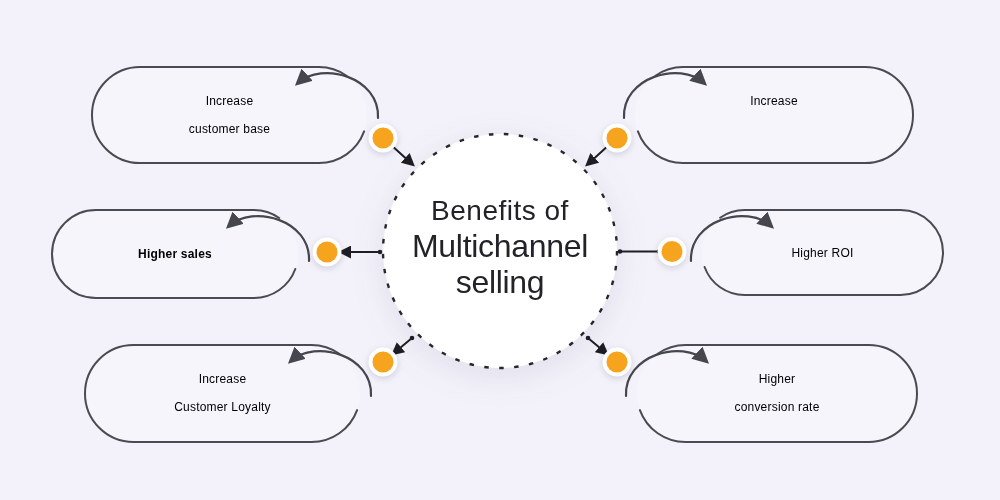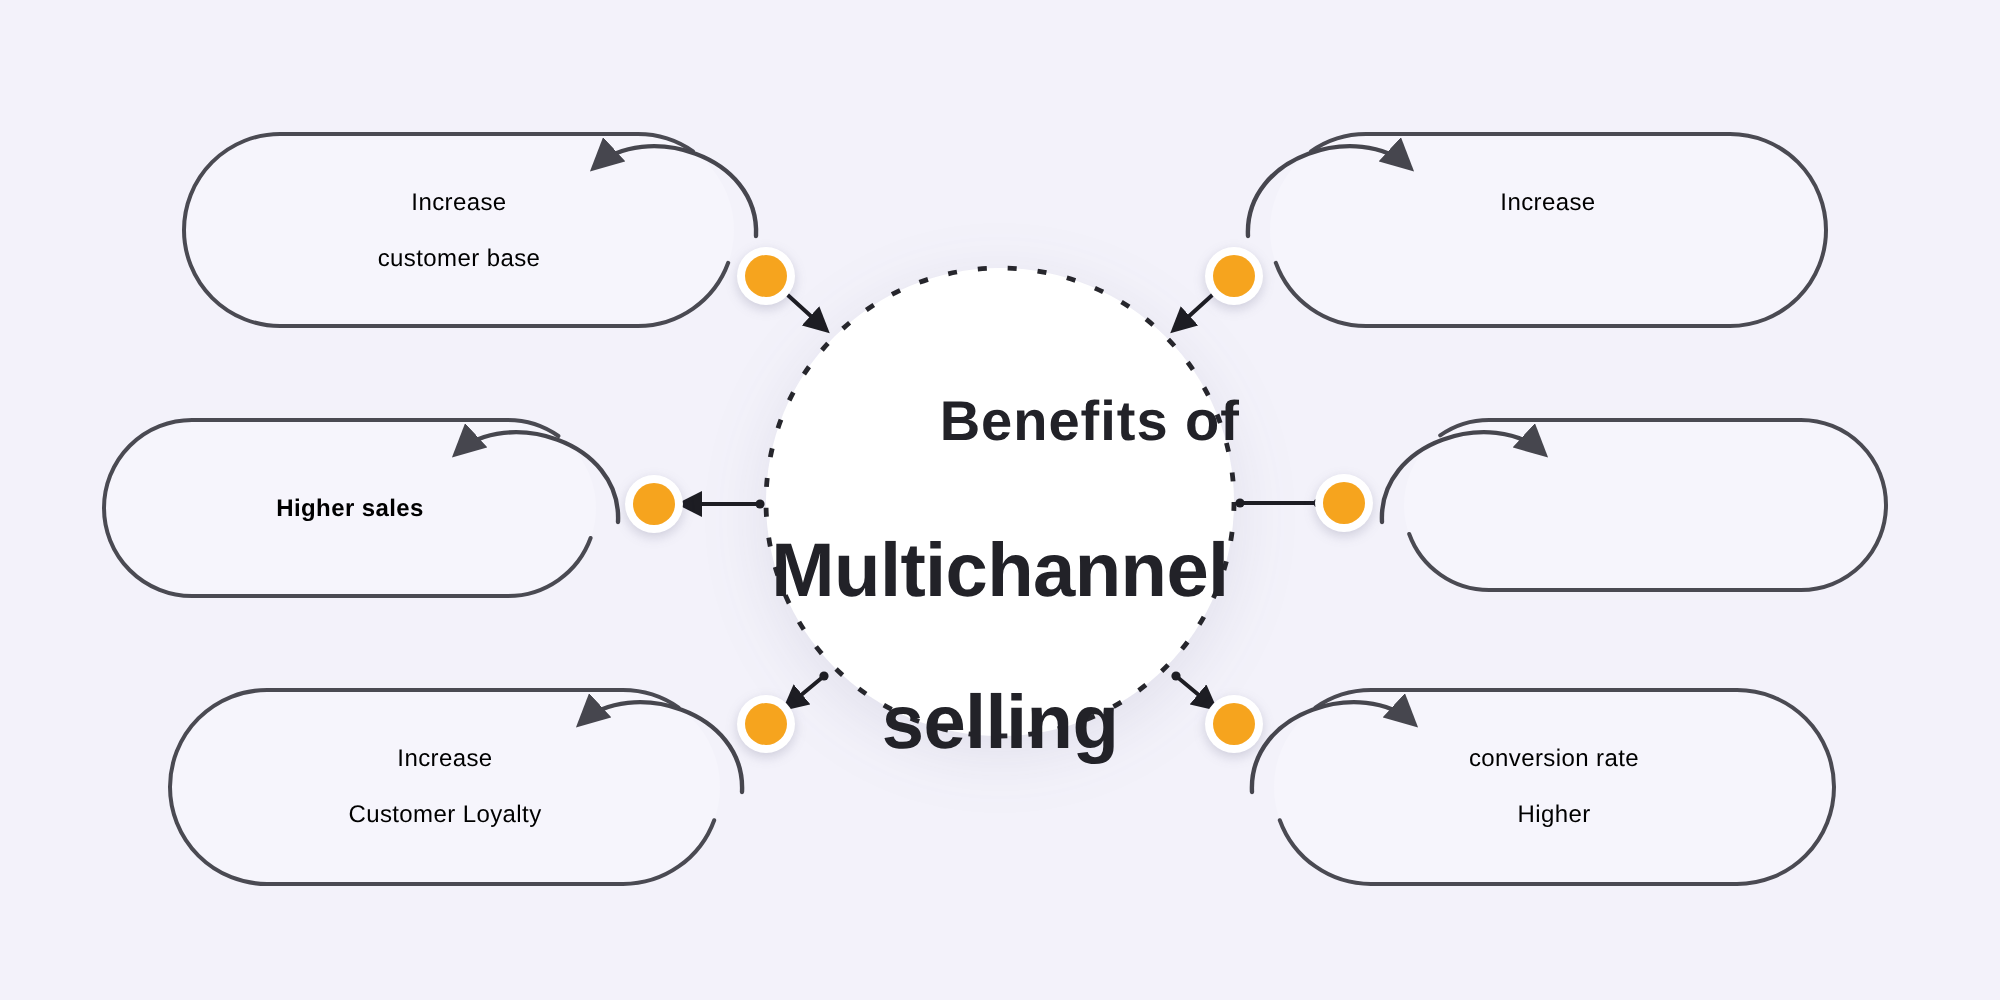--- a/index.html
+++ b/index.html
@@ -21,22 +21,22 @@
   .center-circle{fill:#FFFFFF;stroke:#26262C;stroke-width:2.4;stroke-dasharray:4.5 10.5;
     filter:drop-shadow(0 8px 16px rgba(70,70,110,.10));}
   .label{
     position:absolute;text-align:center;color:#000000;
     font-size:12px;line-height:28px;letter-spacing:.2px;
   }
   .center-text{
     position:absolute;left:380px;top:194px;width:240px;
     text-align:center;color:#222228;
   }
-  .ct1{font-size:28px;line-height:34px;font-weight:700;letter-spacing:.5px;text-align:right;}
-  .ct2{font-size:38px;line-height:36px;font-weight:700;letter-spacing:-.3px;margin-top:40px;}
+  .ct1{font-size:28px;line-height:34px;font-weight:400;letter-spacing:.5px;}
+  .ct2{font-size:32px;line-height:36px;font-weight:400;letter-spacing:-.3px;}
   
   .lb-tl{left:92px;top:87px;width:275px;}
   .lb-tr{left:635px;top:87px;width:278px;}
   .lb-ml{left:52px;top:240px;width:246px;font-weight:bold;}
   .lb-mr{left:702px;top:239px;width:241px;}
   .lb-bl{left:85px;top:365px;width:275px;}
   .lb-br{left:637px;top:365px;width:280px;}
 </style>
 </head>
 <body>
@@ -150,22 +150,25 @@
   <div class="label lb-tl">
     <div>Increase</div>
     <div>customer base</div>
   </div>
   <div class="label lb-tr">
     <div>Increase</div>
   </div>
   <div class="label lb-ml">
     <div>Higher sales</div>
   </div>
+  <div class="label lb-mr">
+    <div>Higher ROI</div>
+  </div>
   <div class="label lb-bl">
     <div>Increase</div>
     <div>Customer Loyalty</div>
   </div>
   <div class="label lb-br">
+    <div>Higher</div>
     <div>conversion rate</div>
-    <div>Higher</div>
   </div>
 
 </div>
 
 </body></html>

